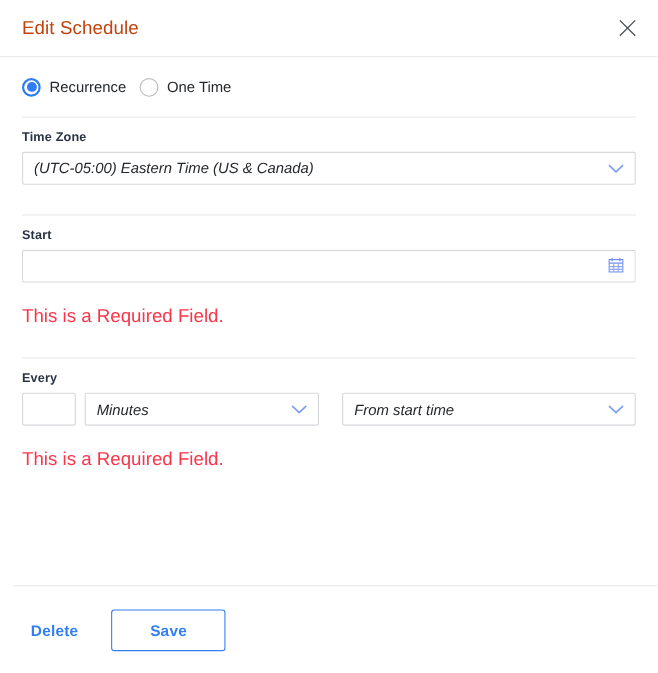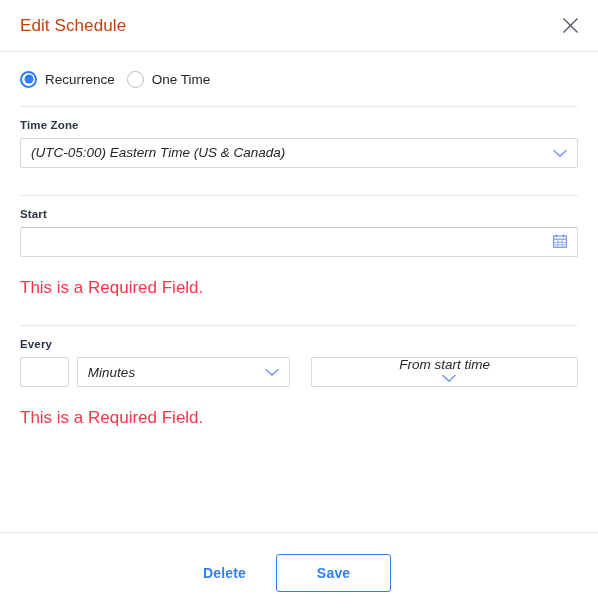--- a/index.html
+++ b/index.html
@@ -169,45 +169,45 @@
     display: flex;
     align-items: center;
   }
   .num-input {
     width: 49px;
     margin-right: 8px;
     padding: 0 6px;
   }
   .unit-select { width: 214px; }
   .spacer-gap { width: 21px; flex: none; }
-  .from-select { width: 268px; flex-direction: column; }
+  .from-select { width: 268px; }
 
   .cal-icon {
     flex: none;
     margin-left: 8px;
     display: block;
   }
 
   
   .gap-start { margin-top: 25px; }
   .gap-every { margin-top: 25px; }
   .gap-end { margin-top: 25px; }
 
   
   .dialog-footer {
     position: absolute;
-    left: 0;
+    left: 12px;
     right: 0;
     top: 532px;
     height: 80px;
     border-top: 1px solid #e8e9ec;
     background: #fff;
     display: flex;
     align-items: center;
-    justify-content: center;
+    justify-content: flex-start;
     padding-right: 20px;
     box-sizing: border-box;
   }
   .btn-text {
     background: transparent;
     border: none;
     color: #337ef0;
     font-family: "Liberation Sans", sans-serif;
     font-size: 14px;
     font-weight: bold;
@@ -217,21 +217,21 @@
     letter-spacing: 0.2px;
   }
   .btn-outline {
     background: #fff;
     border: 1px solid #337ef0;
     color: #337ef0;
     font-family: "Liberation Sans", sans-serif;
     font-size: 14px;
     font-weight: bold;
     cursor: pointer;
-    width: 115px;
+    width: 104px;
     height: 38px;
     border-radius: 3px;
     letter-spacing: 0.2px;
   }
 </style>
 </head>
 <body>
 
 <div class="dialog-header">
   <div class="dialog-title">Edit Schedule</div>

